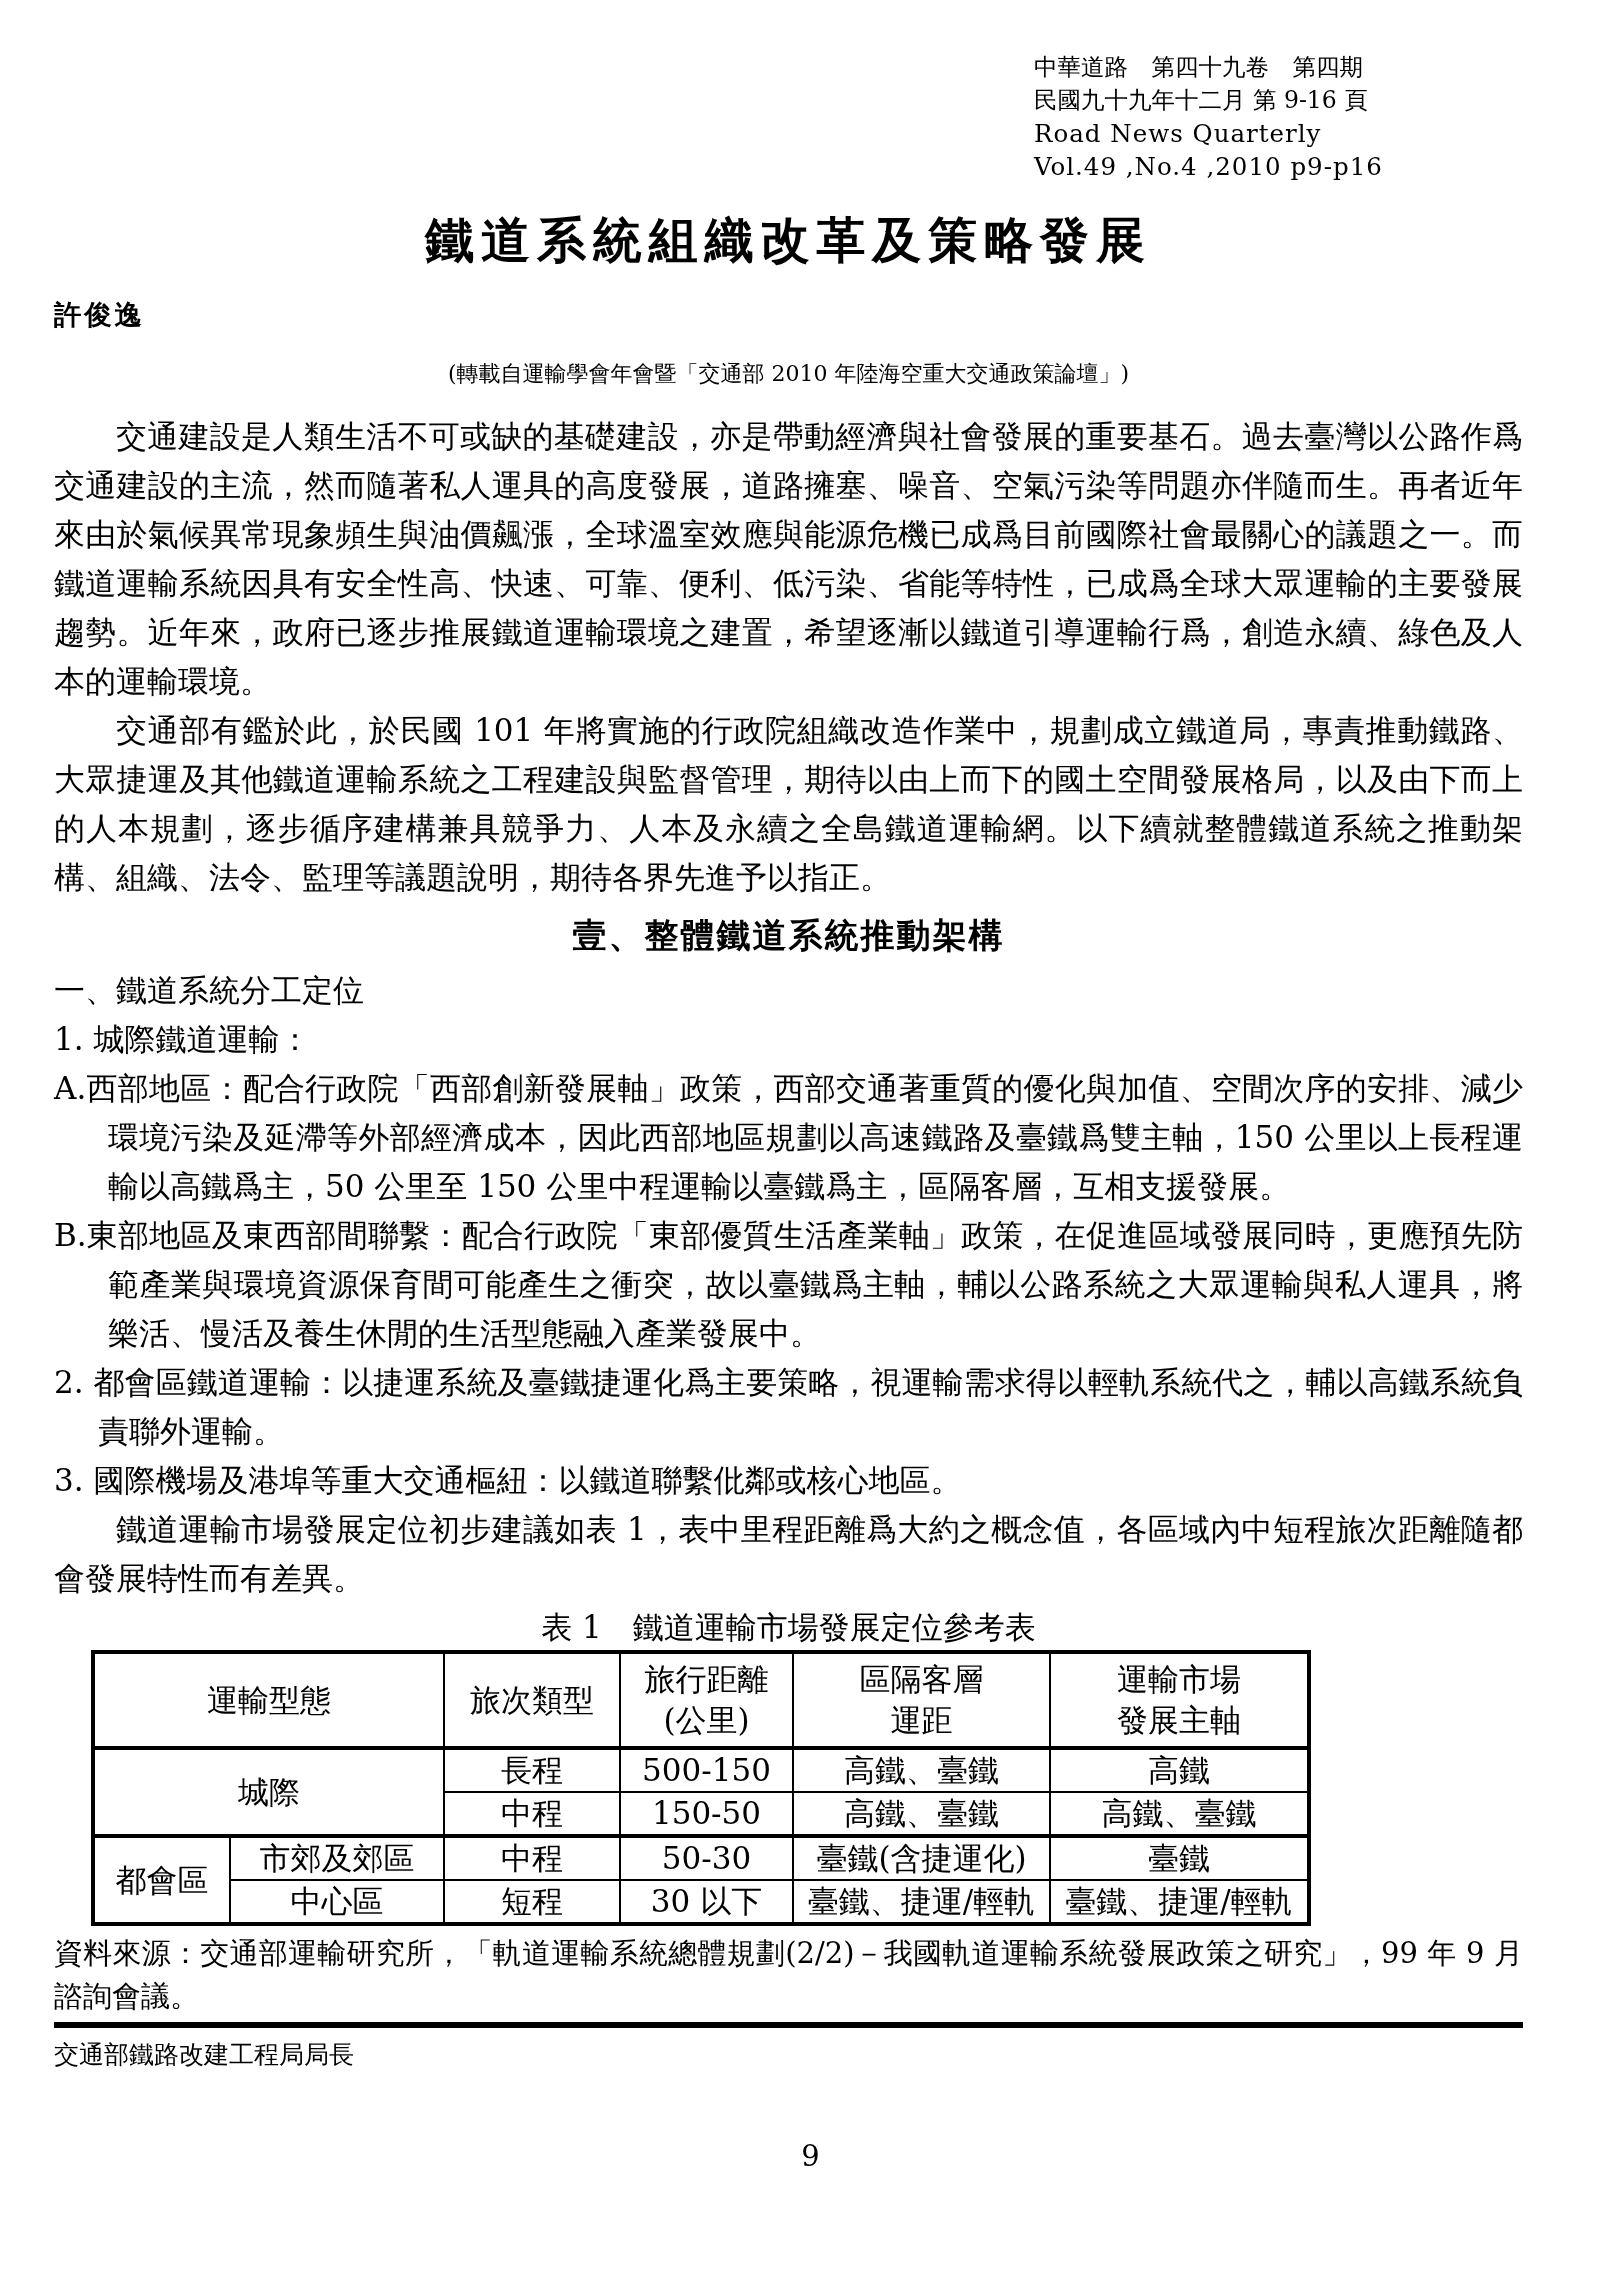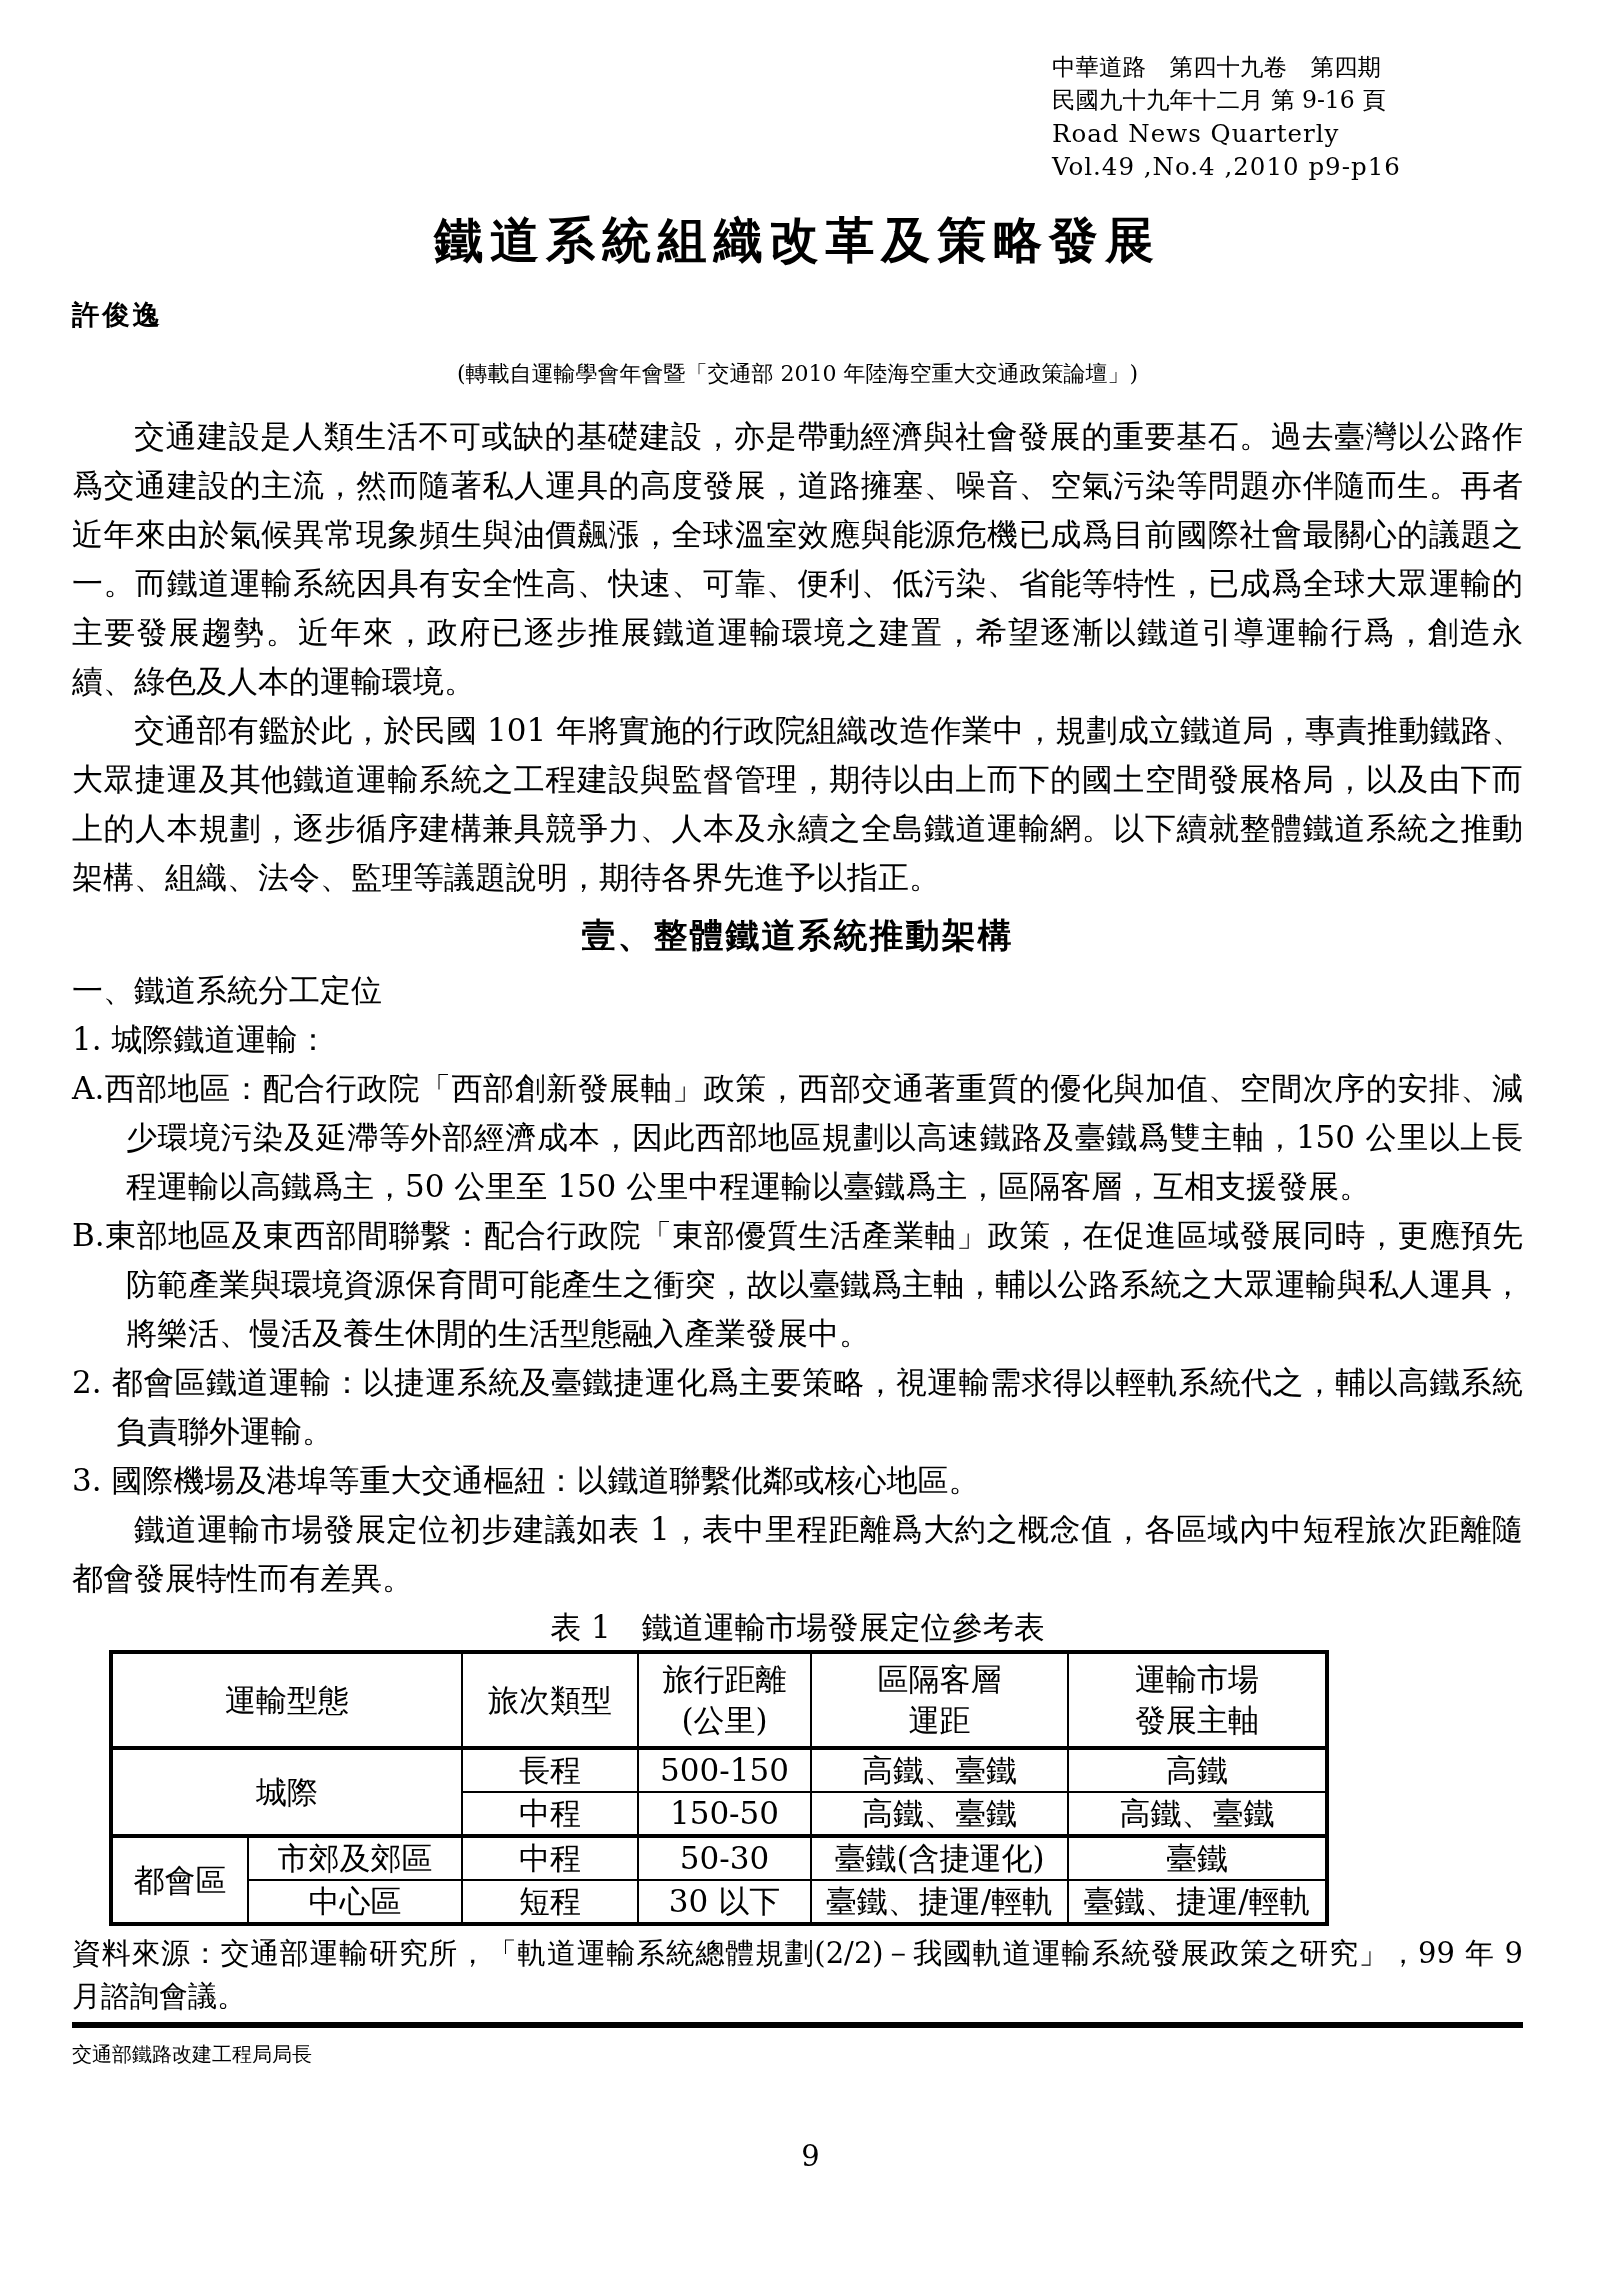--- a/index.html
+++ b/index.html
@@ -1,19 +1,19 @@
 <!DOCTYPE html>
 <html><head>
 <meta charset="utf-8">
 <style>
   html,body { margin:0; padding:0; background:#ffffff; }
   body { width:1621px; color:#000; font-family:"DejaVu Serif","Liberation Serif",serif; }
   .page {
     position:relative; width:1621px; height:2206px; box-sizing:border-box;
-    padding:51px 98px 0 72px; background:#fff; overflow:hidden;
+    padding:51px 98px 0 54px; background:#fff; overflow:hidden;
   }
   .journal-info { margin-left:980px; font-size:23.5px; line-height:33px; }
   .journal-info div { white-space:nowrap; }
   .journal-info .en { font-size:24.5px; letter-spacing:1px; }
 
   .doc-title {
     text-align:center; font-size:49px; font-weight:bold; letter-spacing:6.9px;
     margin-top:27px; line-height:61px;
   }
   .doc-author { text-align:left; font-size:27.4px; font-weight:bold; letter-spacing:2.9px; margin-top:25.5px; line-height:35px; }
@@ -40,21 +40,21 @@
     font-size:31px; text-align:center;
   }
   table.t1 { border:4.9px solid #000; }
   table.t1 th, table.t1 td { border:2px solid #000; padding:0 3.9px; font-weight:normal; }
   table.t1 thead th { line-height:41px; padding:4.9px 3.9px; white-space:pre-line; border-bottom:4.9px solid #000; }
   table.t1 tbody td { height:41px; line-height:41px; white-space:nowrap; overflow:hidden; }
   table.t1 .thick-bottom { border-bottom:4.9px solid #000; }
 
   .source-note { font-size:29px; line-height:43px; text-align:justify; margin-top:5.9px; }
   .footnote-rule { border:none; border-top:6.9px solid #000; margin:3.9px 0 0 0; }
-  .affiliation { font-size:20px; line-height:45px; margin-top:3.9px; }
+  .affiliation { font-size:25px; line-height:45px; margin-top:3.9px; }
 
   .page-number { position:absolute; left:0; bottom:33px; width:100%; text-align:center; font-size:29px; }
 </style>
 </head>
 <body>
 
 <div class="page">
 
   <div class="journal-info">
     <div>中華道路　第四十九卷　第四期</div>

